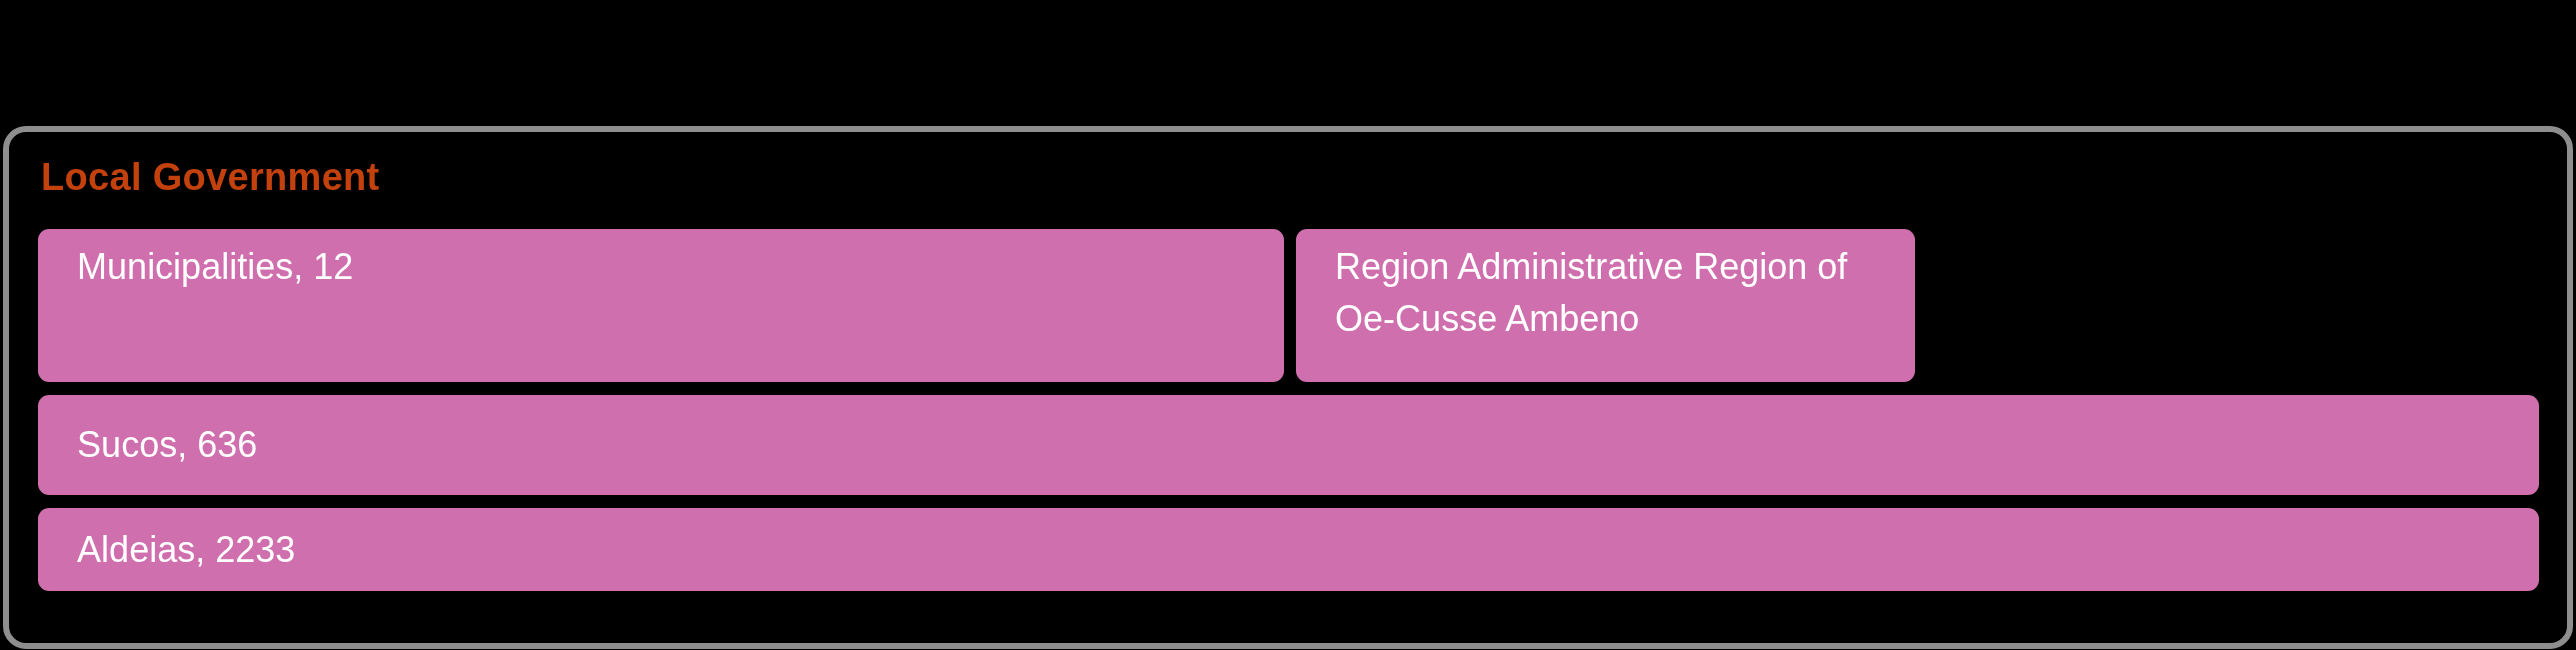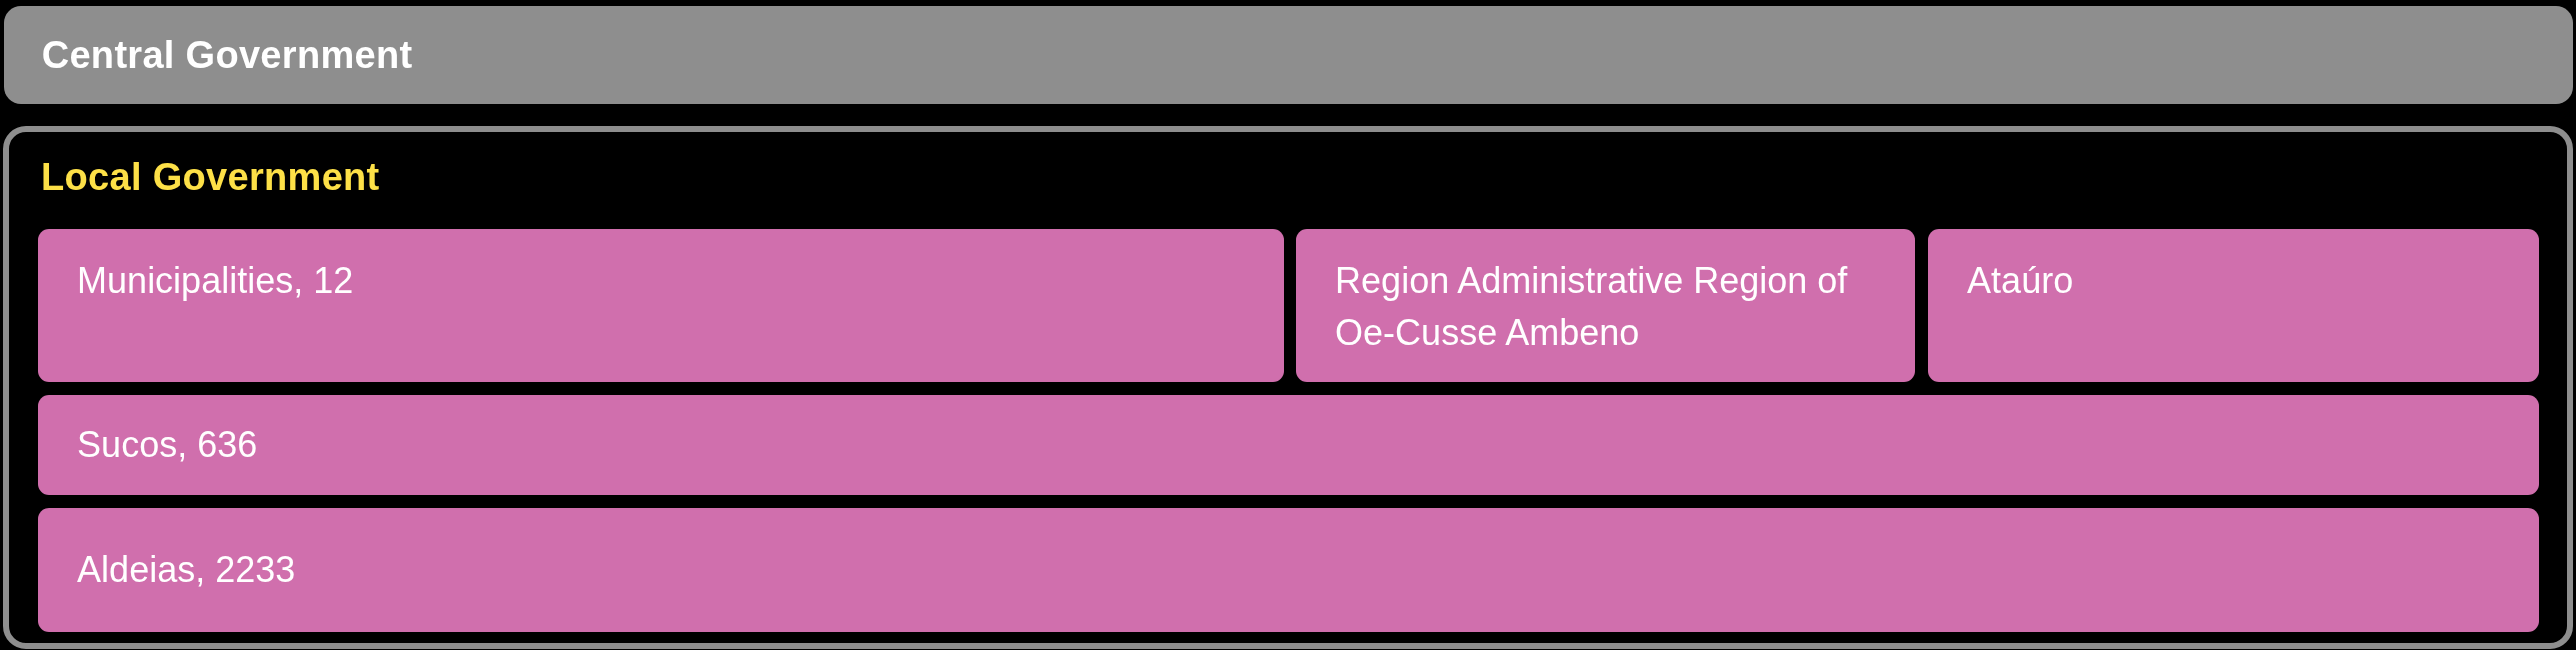--- a/index.html
+++ b/index.html
@@ -47,21 +47,21 @@
     height: 523px;
     box-sizing: border-box;
     background: #000000;
     border: 6.7px solid #8e8e8e;
     border-radius: 23px;
   }
   .local-title {
     position: absolute;
     left: 32px;
     top: 24.5px;
-    color: #fde047;
+    color: #c2410c;
     font-size: 38px;
     font-weight: 700;
     line-height: 40px;
     letter-spacing: 0.3px;
     white-space: nowrap;
   }
 
   
   .node {
     position: absolute;
@@ -69,57 +69,51 @@
     border-radius: 11px;
     box-sizing: border-box;
     color: #ffffff;
     font-size: 36px;
     line-height: 52px;
     font-weight: 400;
     padding-left: 39px;
     padding-right: 29px;
   }
   .node.top-align {
-    padding-top: 26px;
+    padding-top: 12px;
   }
   .node.v-center {
     display: flex;
     align-items: center;
   }
 
   .node-municipalities { left: 29px;  top: 97px; width: 1246px; height: 153px; }
   .node-sar            { left: 1287px; top: 97px; width: 619px; height: 153px; }
   .node-atauro         { left: 1919px; top: 97px; width: 611px;  height: 153px; }
   .node-sucos          { left: 29px;  top: 263px; width: 2501px; height: 100px; }
-  .node-aldeias        { left: 29px;  top: 376px; width: 2501px; height: 124px; }
+  .node-aldeias        { left: 29px;  top: 376px; width: 2501px; height: 83px; }
 </style>
 </head>
 <body>
 
 <div id="stage">
 
-  <div class="central-bar">
-    <span class="bar-label">Central Government</span>
-  </div>
 
   <div class="local-panel">
 
     <div class="local-title">Local Government</div>
 
     <div class="node top-align node-municipalities">
       <span>Municipalities, 12</span>
     </div>
 
     <div class="node top-align node-sar">
       <span>Region Administrative Region of Oe-Cusse Ambeno</span>
     </div>
 
-    <div class="node top-align node-atauro">
-      <span>Ataúro</span>
-    </div>
 
     <div class="node v-center node-sucos">
       <span>Sucos, 636</span>
     </div>
 
     <div class="node v-center node-aldeias">
       <span>Aldeias, 2233</span>
     </div>
 
   </div>

